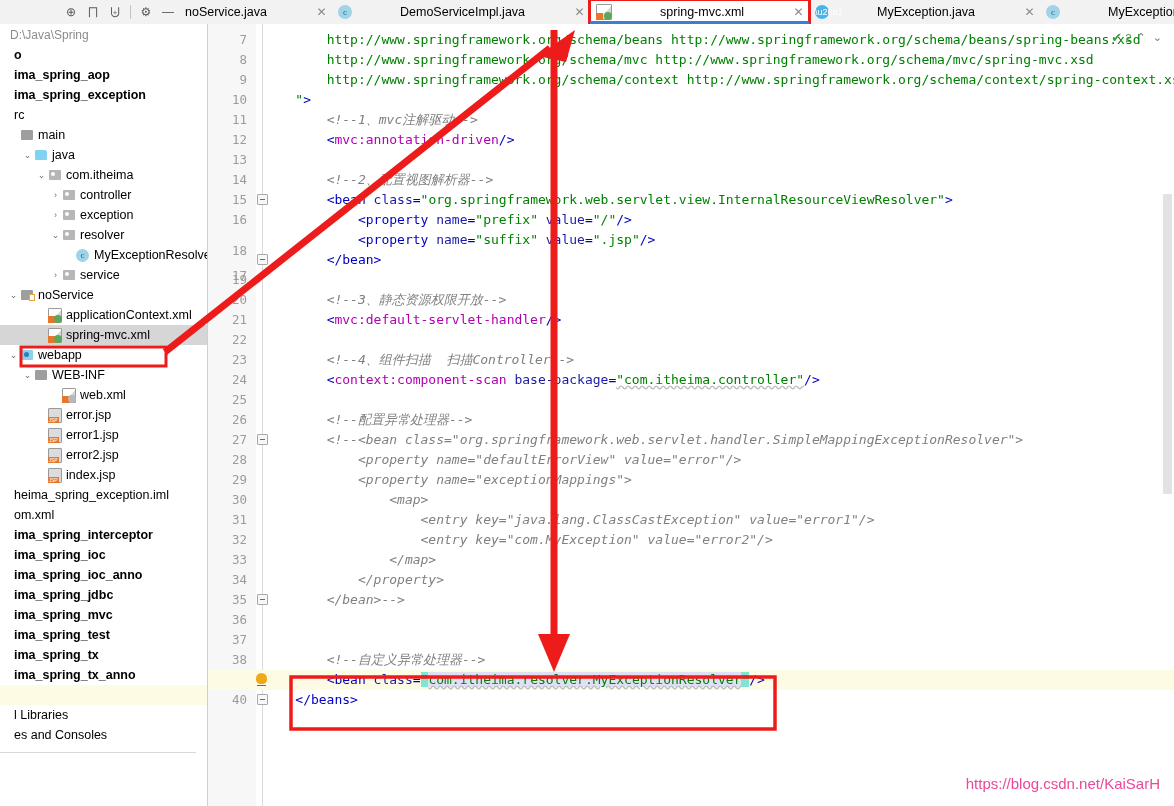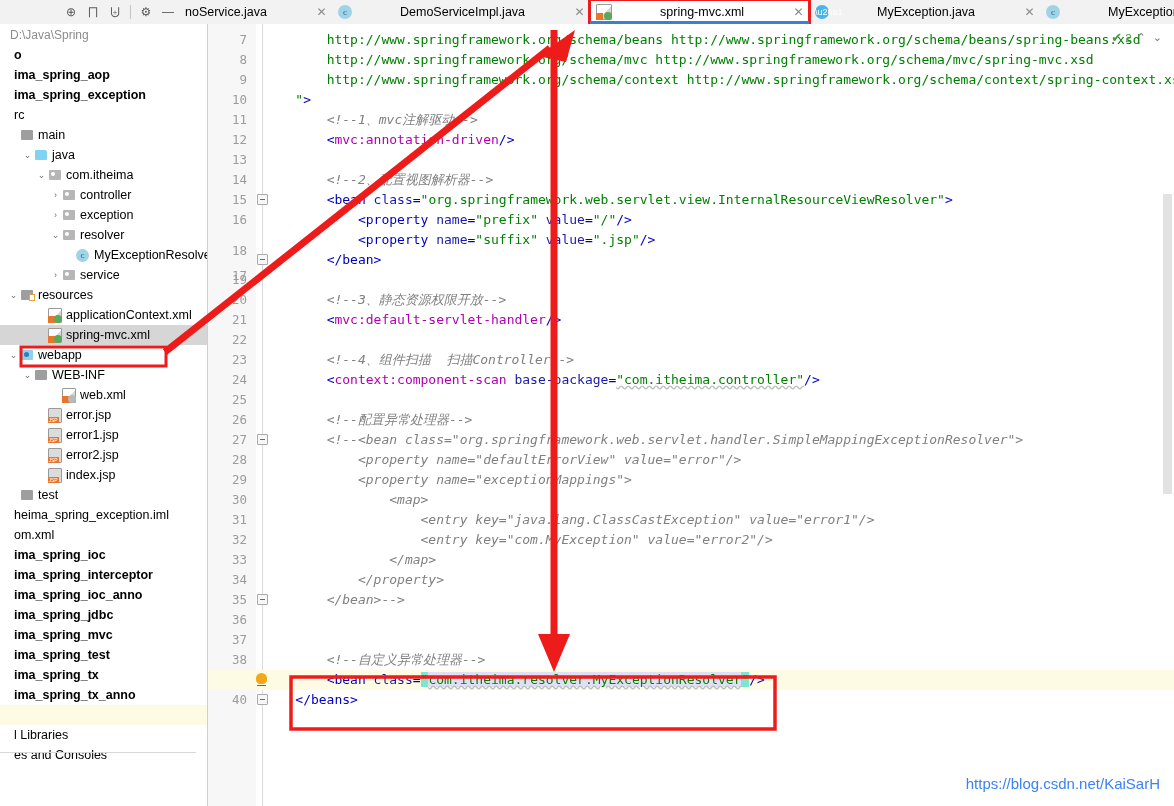--- a/index.html
+++ b/index.html
@@ -111,21 +111,21 @@
   
   #inspect{position:absolute;right:10px;top:6px;display:flex;align-items:center;gap:3px;font-size:11.5px;color:#4a9e4a;}
   #inspect .chk{color:#3c9b3c;font-size:13px;}
   #inspect .arr{color:#7a7a7a;font-size:11px;padding:0 2px;}
 
   #scrollmark{position:absolute;right:2px;top:170px;width:9px;height:300px;background:#e2e2e2;border-radius:1px;}
 
   
   #overlay{position:absolute;left:0;top:0;width:1174px;height:806px;pointer-events:none;}
   #watermark{
-    position:absolute;right:14px;bottom:14px;color:#3b82f6;font-size:15px;
+    position:absolute;right:14px;bottom:14px;color:#ec4899;font-size:15px;
     font-family:"Liberation Sans",sans-serif;
   }
 </style>
 </head>
 <body>
 
 <div id="tabbar">
   <div class="tb-icons">
     <div class="tb-ico">⊕</div>
     <div class="tb-ico">⨅</div>
@@ -268,21 +268,21 @@
           <span class="f-pkg"></span>
         </span>
         <span class="txt">service</span>
       </div>
       <div class="row">
         <span style="width:8px;flex:0 0 auto"></span>
         <span class="arrow">⌄</span>
         <span class="ic">
           <span class="f-res"></span>
         </span>
-        <span class="txt">resources</span>
+        <span class="txt">noService</span>
       </div>
       <div class="row">
         <span style="width:36px;flex:0 0 auto"></span>
         <span class="arrow none">›</span>
         <span class="ic">
           <span class="ic-xml" style="width:12px;height:13px"></span>
         </span>
         <span class="txt">applicationContext.xml</span>
       </div>
       <div class="row sel">
@@ -343,50 +343,42 @@
       </div>
       <div class="row">
         <span style="width:36px;flex:0 0 auto"></span>
         <span class="arrow none">›</span>
         <span class="ic">
           <span class="ic-jsp" style="width:12px;height:13px"></span>
         </span>
         <span class="txt">index.jsp</span>
       </div>
       <div class="row">
-        <span style="width:8px;flex:0 0 auto"></span>
-        <span class="arrow none">›</span>
-        <span class="ic">
-          <span class="f-gray"></span>
-        </span>
-        <span class="txt">test</span>
-      </div>
-      <div class="row">
         <span style="width:0px;flex:0 0 auto"></span>
         <span class="arrow none">›</span>
         <span style="width:2px"></span>
         <span class="txt">heima_spring_exception.iml</span>
       </div>
       <div class="row">
         <span style="width:0px;flex:0 0 auto"></span>
         <span class="arrow none">›</span>
         <span style="width:2px"></span>
         <span class="txt">om.xml</span>
       </div>
       <div class="row bold">
         <span style="width:0px;flex:0 0 auto"></span>
         <span class="arrow none">›</span>
         <span style="width:2px"></span>
+        <span class="txt">ima_spring_interceptor</span>
+      </div>
+      <div class="row bold">
+        <span style="width:0px;flex:0 0 auto"></span>
+        <span class="arrow none">›</span>
+        <span style="width:2px"></span>
         <span class="txt">ima_spring_ioc</span>
-      </div>
-      <div class="row bold">
-        <span style="width:0px;flex:0 0 auto"></span>
-        <span class="arrow none">›</span>
-        <span style="width:2px"></span>
-        <span class="txt">ima_spring_interceptor</span>
       </div>
       <div class="row bold">
         <span style="width:0px;flex:0 0 auto"></span>
         <span class="arrow none">›</span>
         <span style="width:2px"></span>
         <span class="txt">ima_spring_ioc_anno</span>
       </div>
       <div class="row bold">
         <span style="width:0px;flex:0 0 auto"></span>
         <span class="arrow none">›</span>

